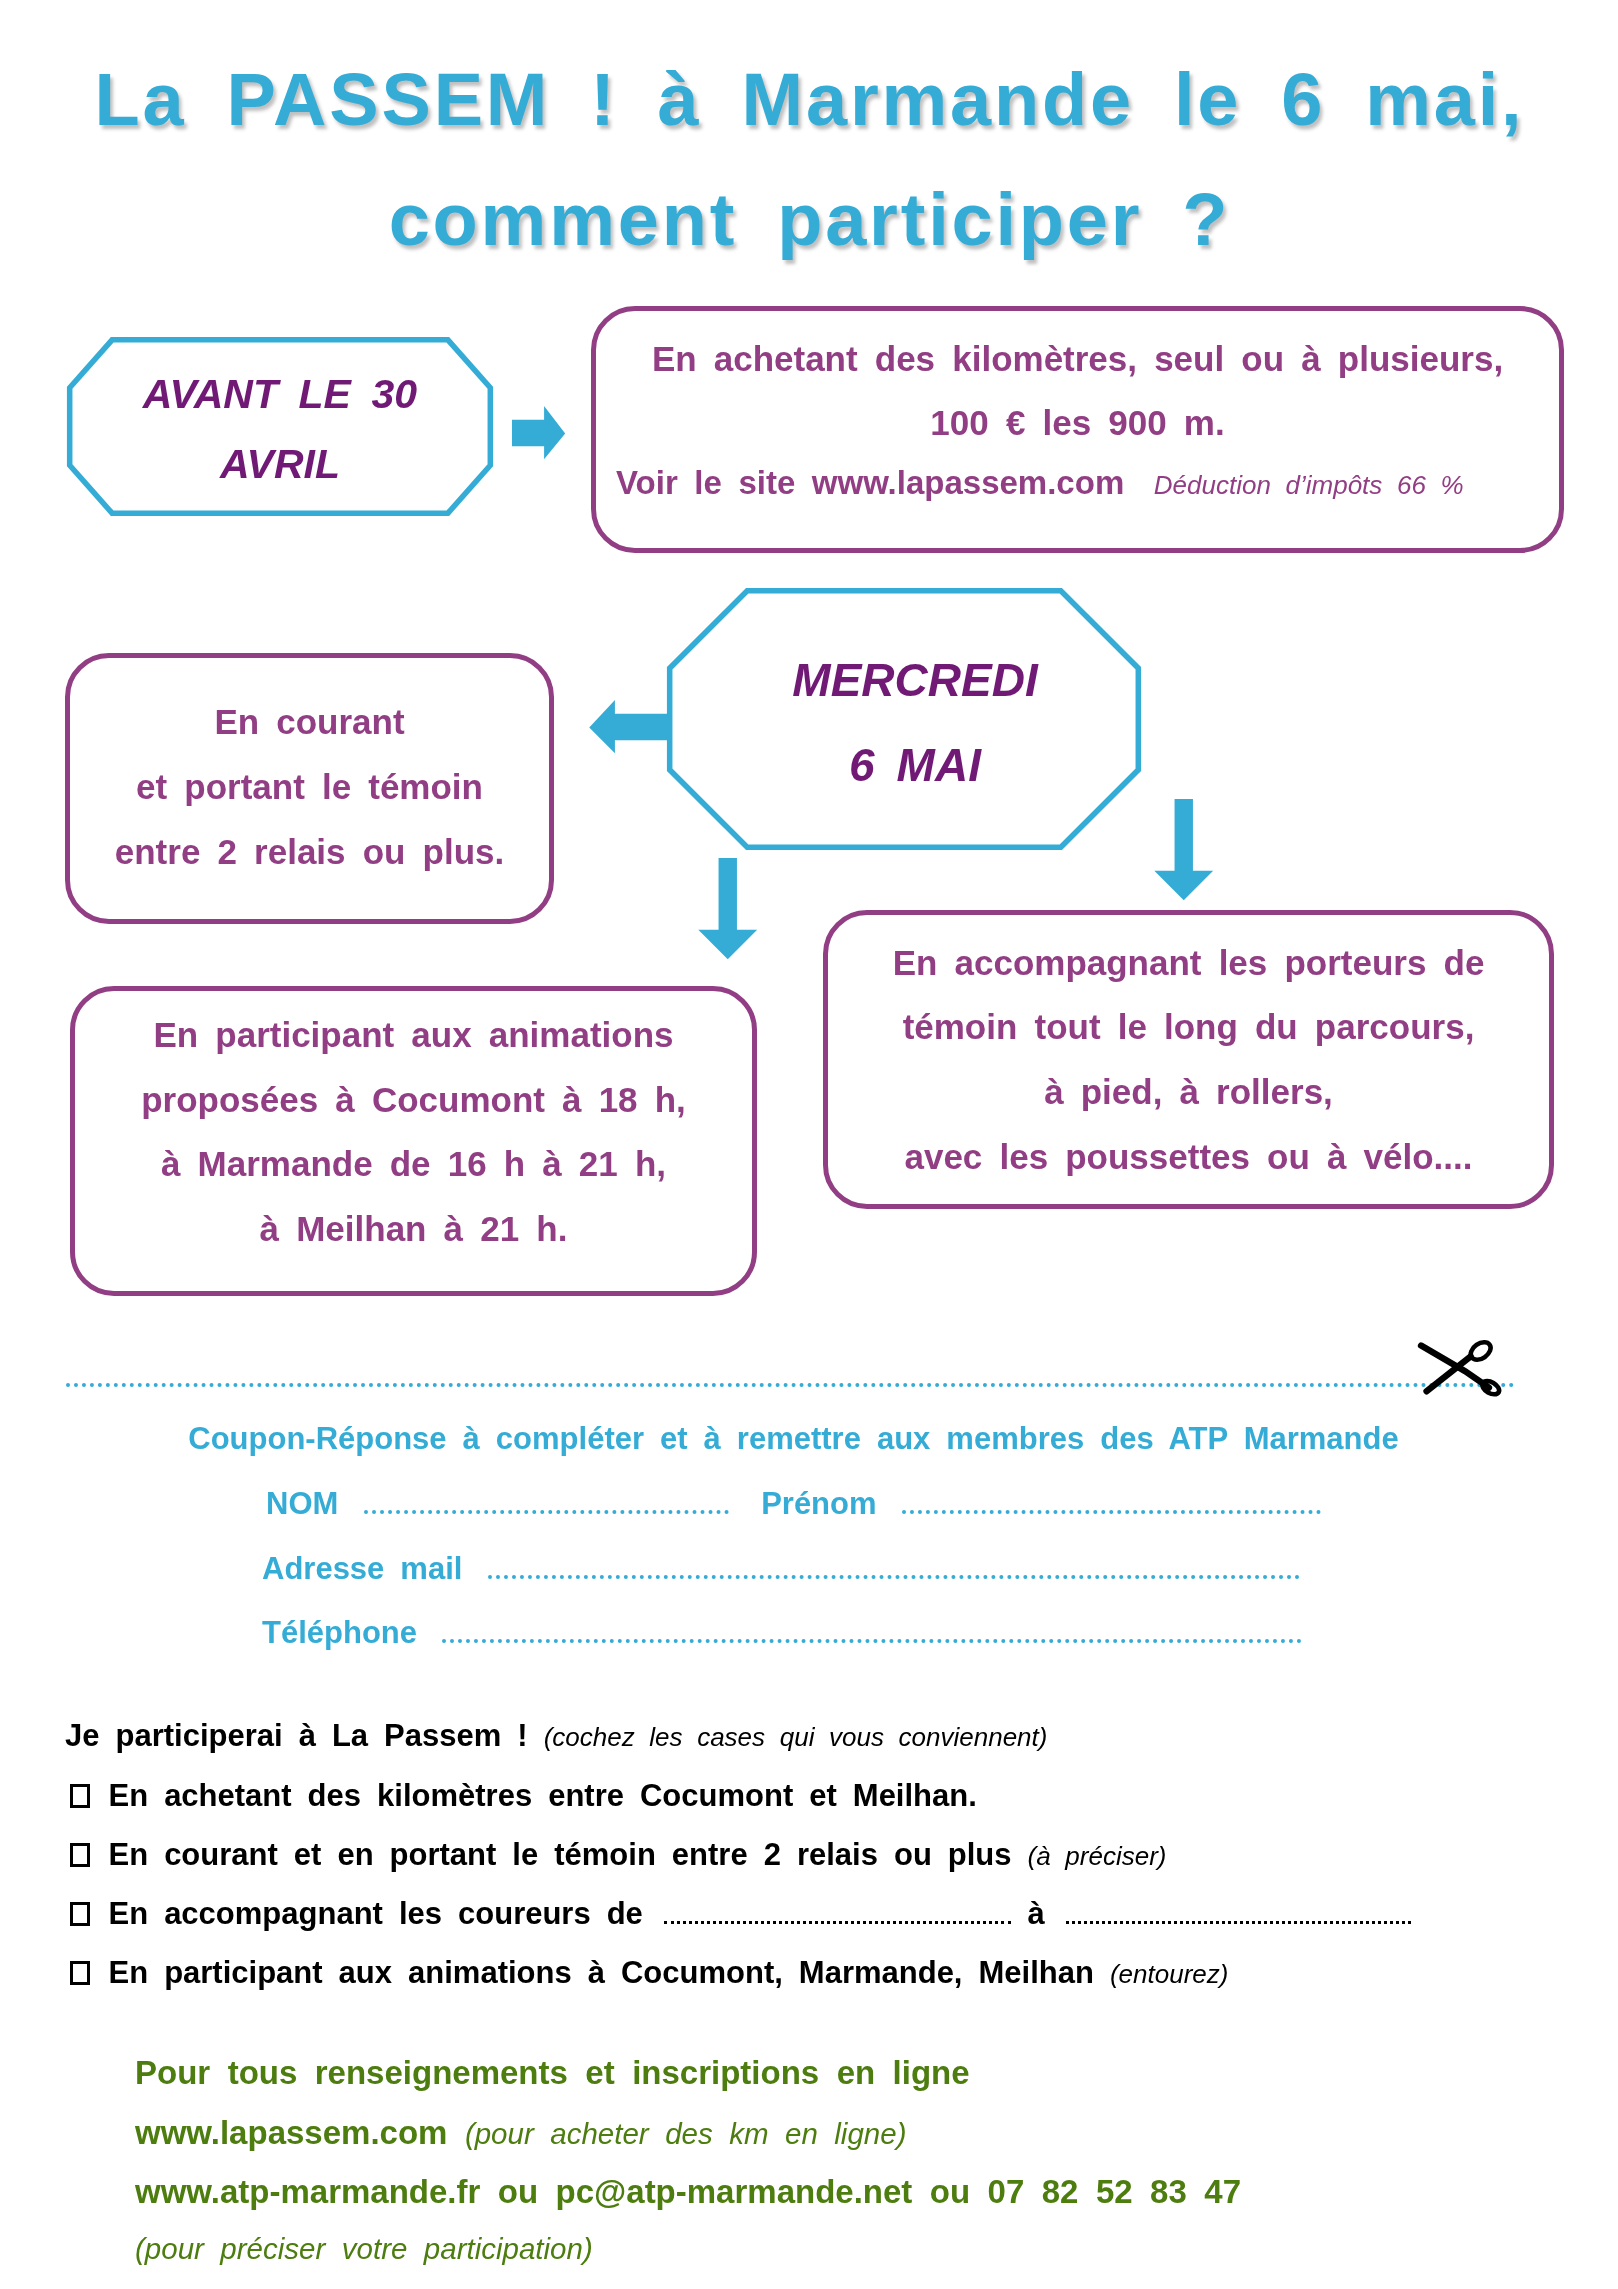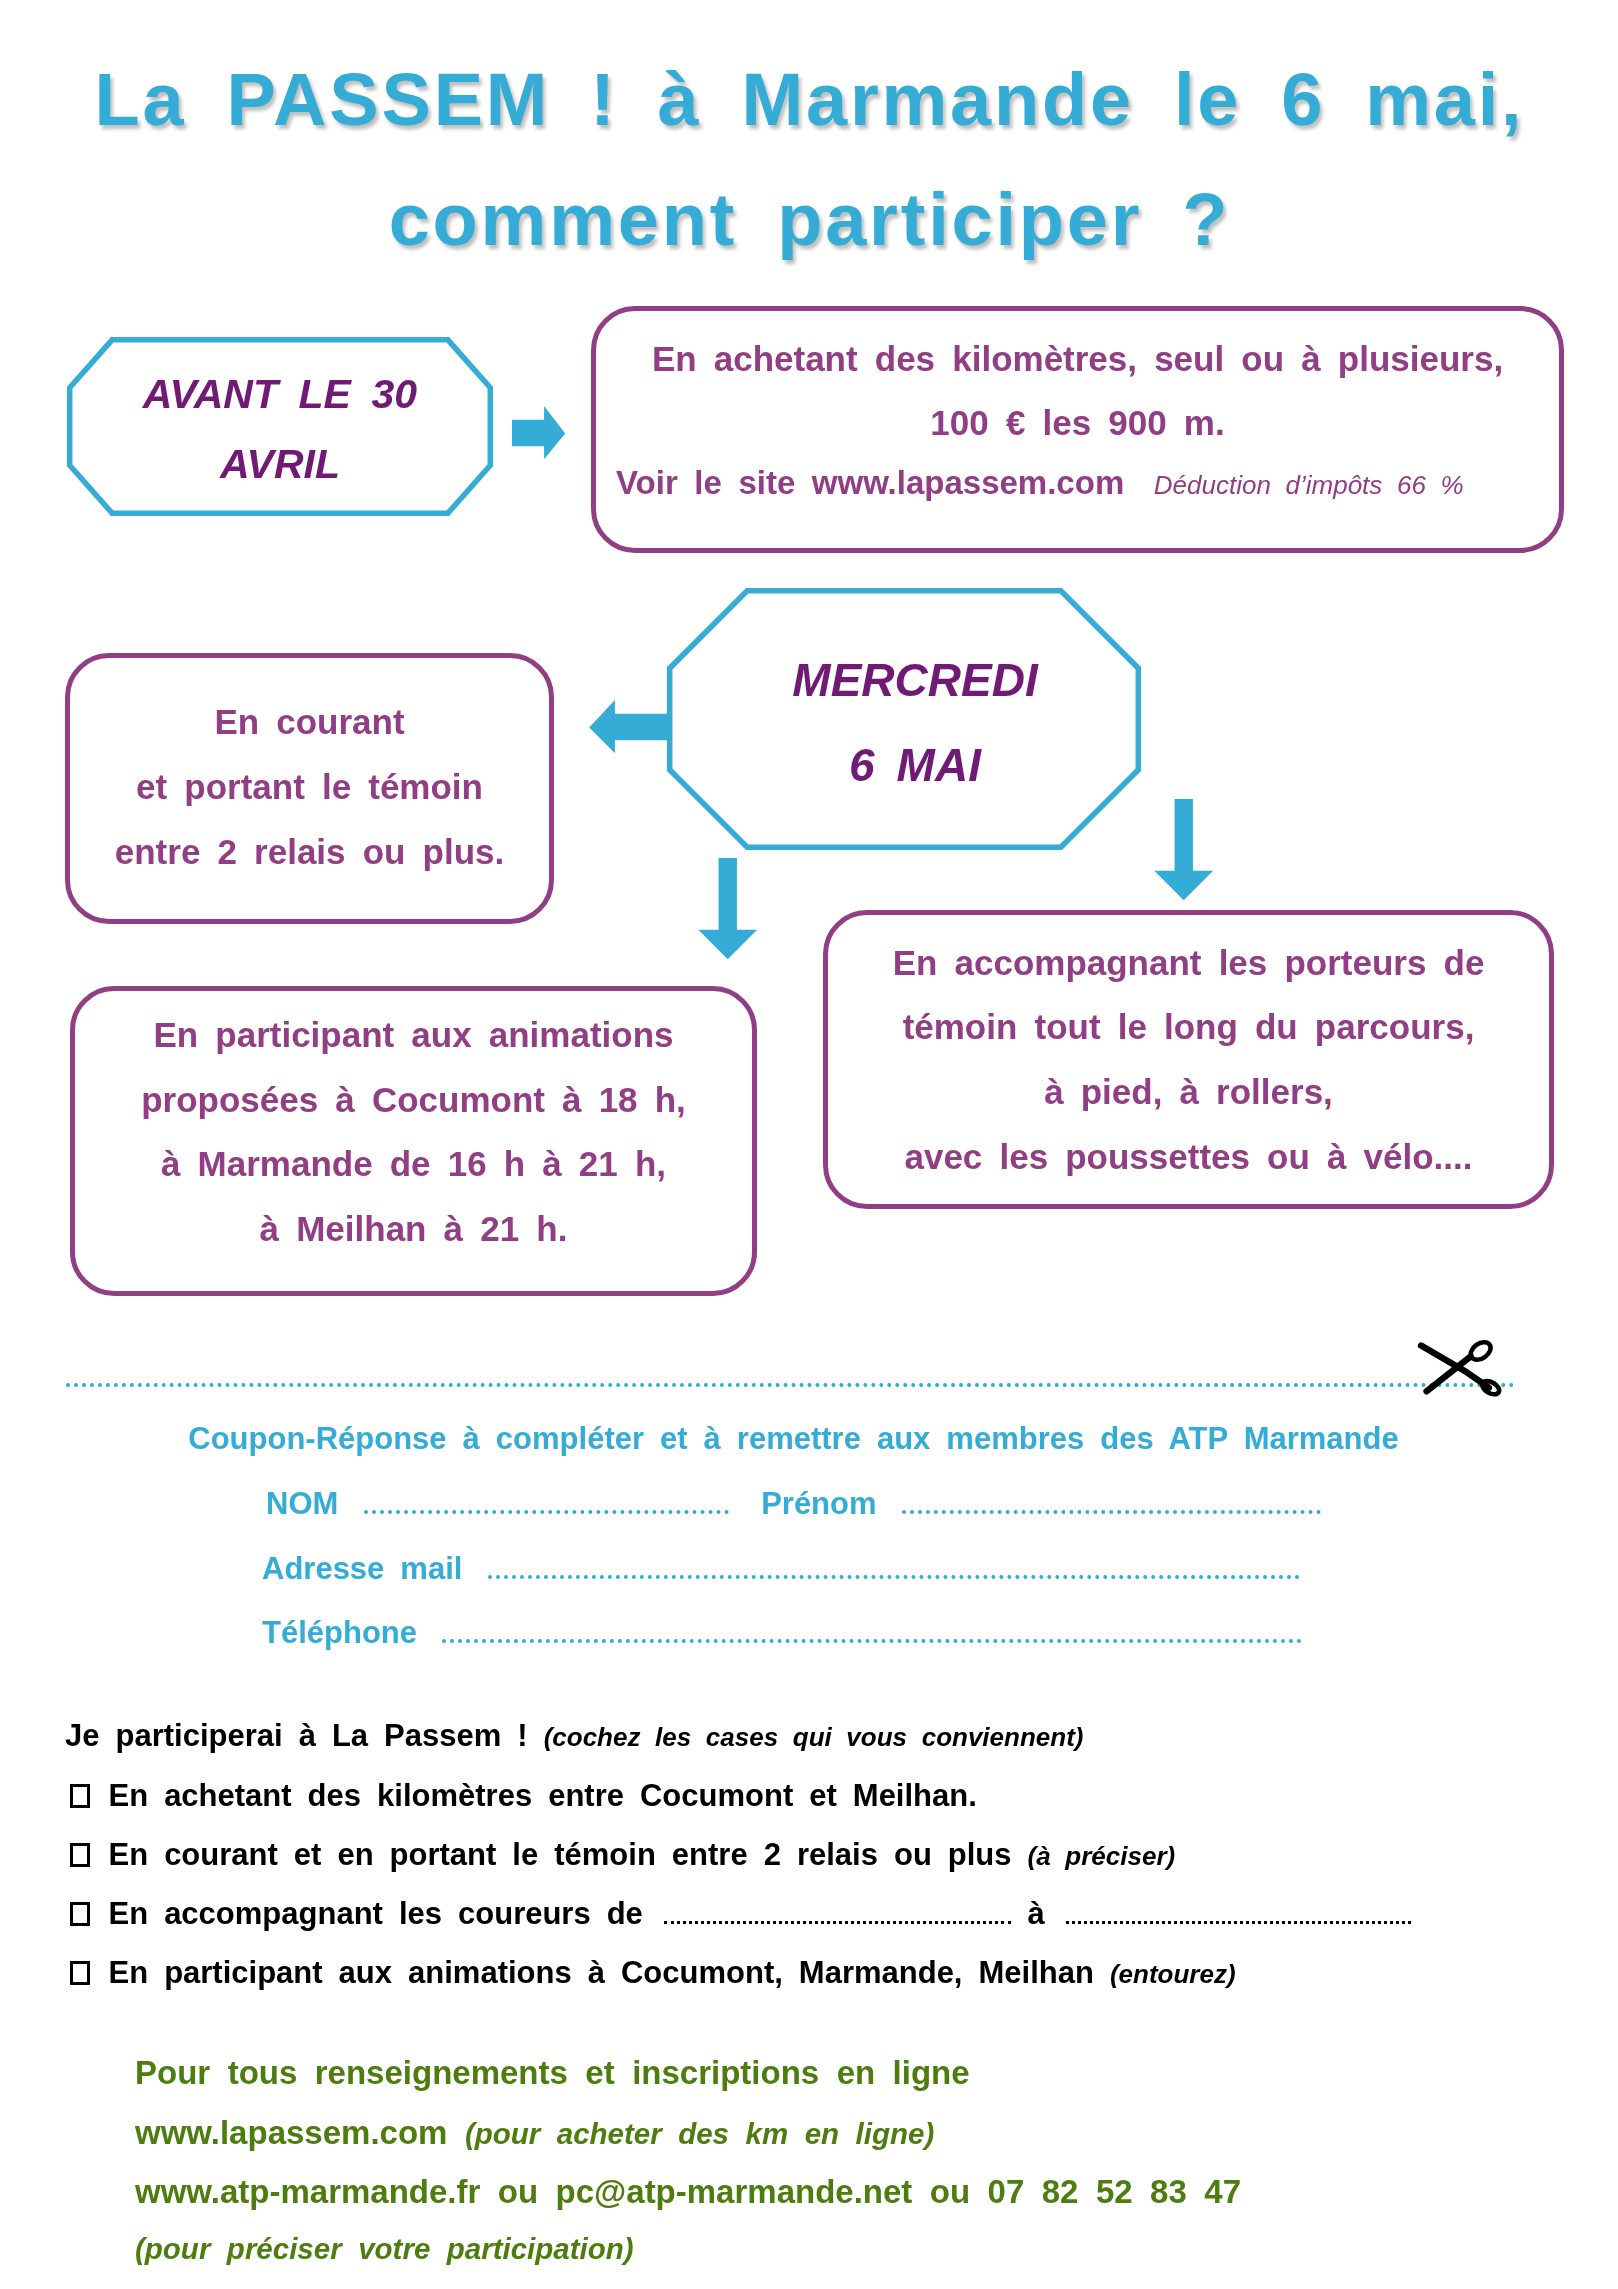--- a/index.html
+++ b/index.html
@@ -12,21 +12,21 @@
   .title { left: 0; width: 1619px; text-align: center; font-size: 74px; color: #35acd6;
            letter-spacing: 2.8px; text-shadow: 2.8px 3.7px 3.7px rgba(0,0,0,0.25); word-spacing: 16.6px; }
   .rbox { border: 5.5px solid #923e84; border-radius: 44px; box-sizing: border-box; background: #fff; }
   .line { position: absolute; left: 0; width: 100%; text-align: center; white-space: nowrap; word-spacing: 7.4px; }
   svg { position: absolute; overflow: visible; }
   .oct-text { position: absolute; text-align: center; color: #701a75; word-spacing: 9.2px; font-style: italic; }
   .field { font-size: 31px; color: #35acd6; white-space: nowrap; word-spacing: 7.4px; }
   .dots { display: inline-block; border-bottom: 4.6px dotted #35acd6; height: 0; vertical-align: baseline; }
   .chk { display: inline-block; width: 20px; height: 24px; border: 3.7px solid #000; box-sizing: border-box; vertical-align: -1.8px; margin-right: 18.5px; }
   .crow { font-size: 31px; white-space: nowrap; word-spacing: 7.4px; }
-  .it { font-style: italic; font-weight: bold; font-size: 26px; }
+  .it { font-style: italic; font-weight: normal; font-size: 26px; }
   .bdots { display: inline-block; border-bottom: 3.7px dotted #000; vertical-align: baseline; }
   .info { font-size: 33px; white-space: nowrap; word-spacing: 8.3px; color: #4d7c0f; }
 </style>
 </head>
 <body>
 
 <div class="abs title" style="top:57px;">La PASSEM ! à Marmande le 6 mai,</div>
 <div class="abs title" style="top:177px;">comment participer ?</div>
 
 <div class="abs" style="left:66px; top:336px; width:428px; height:181px;">

